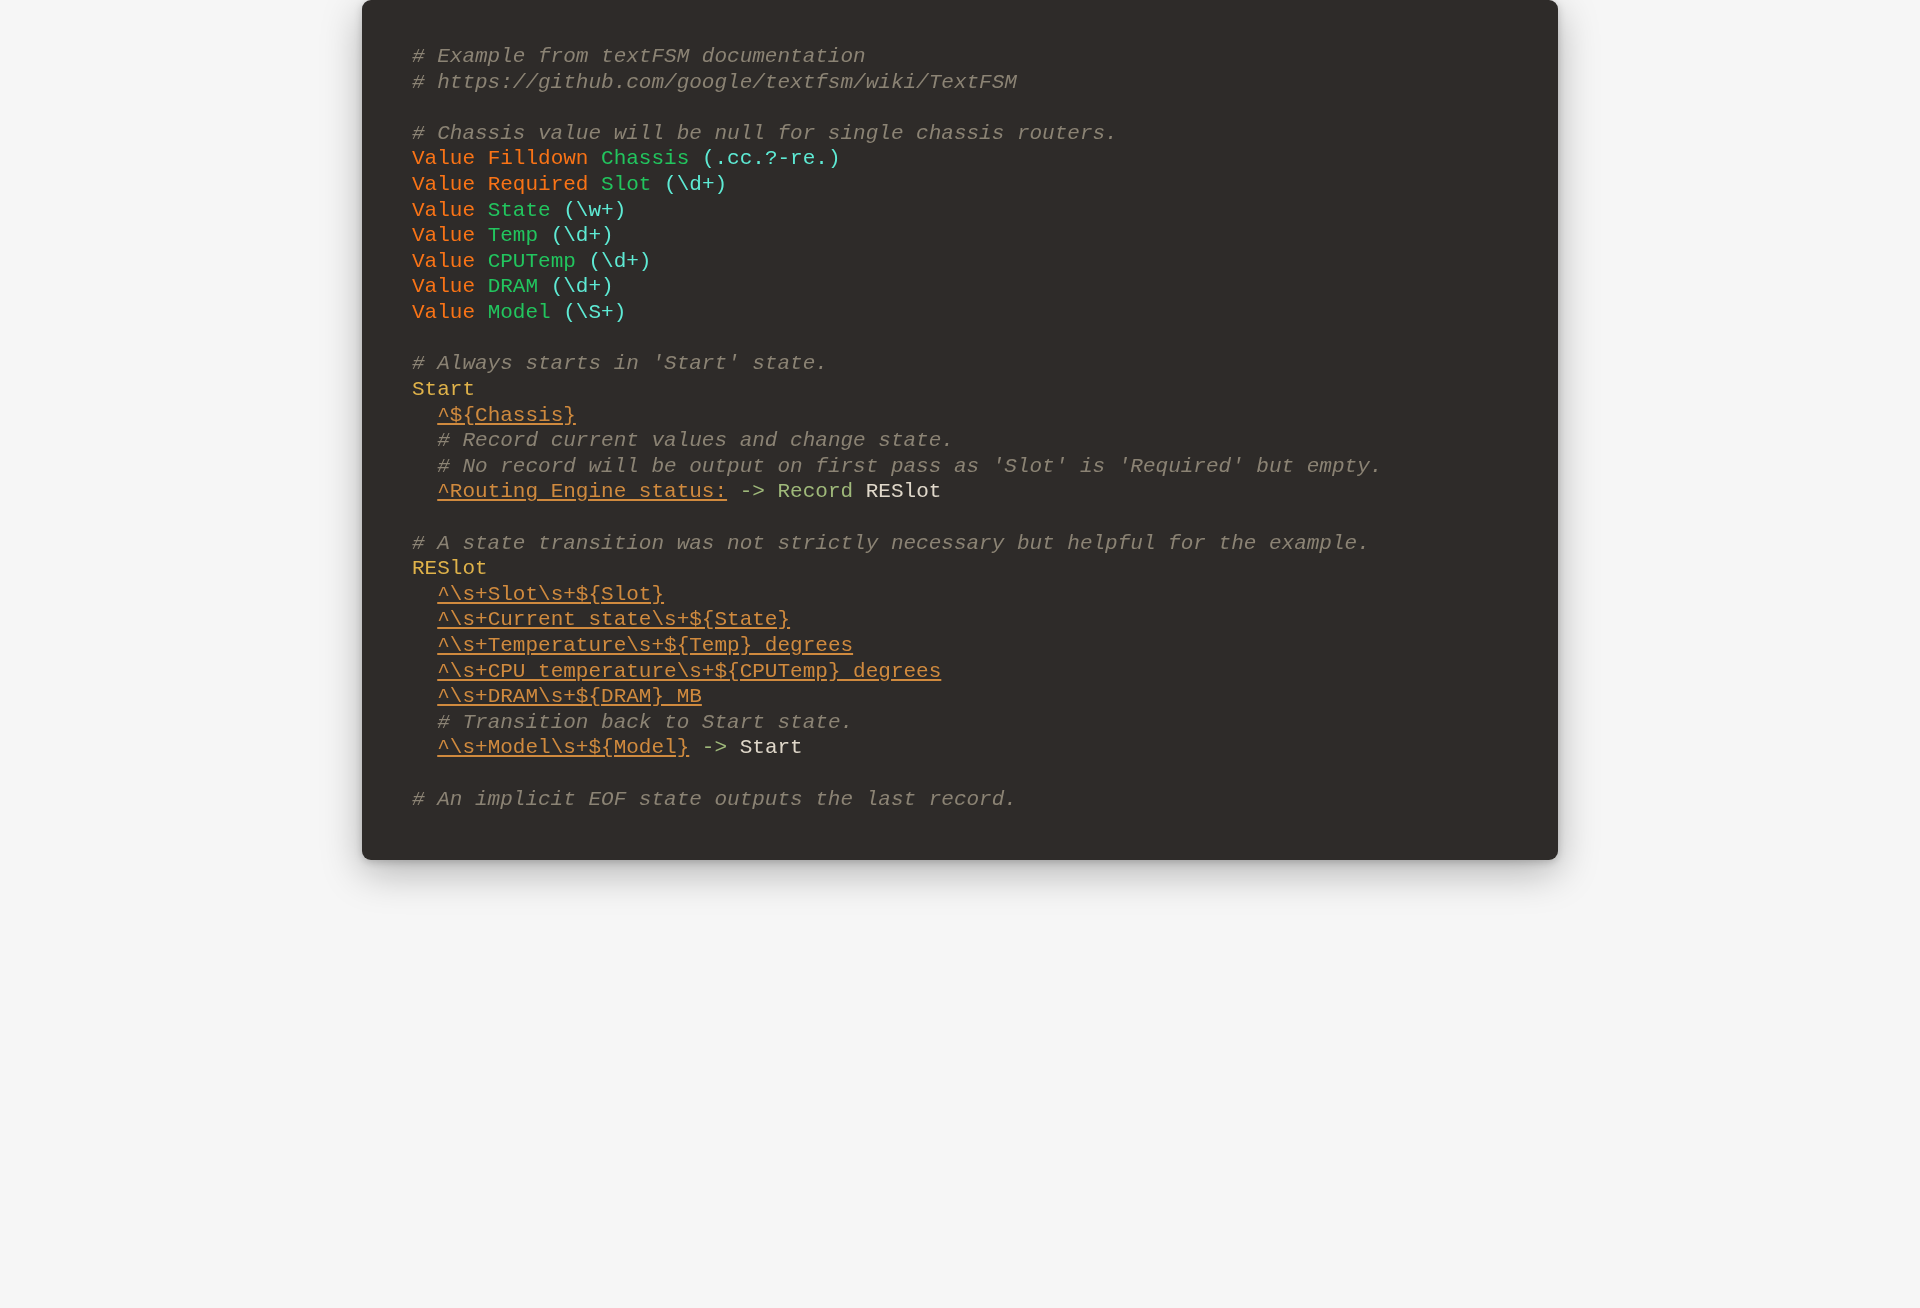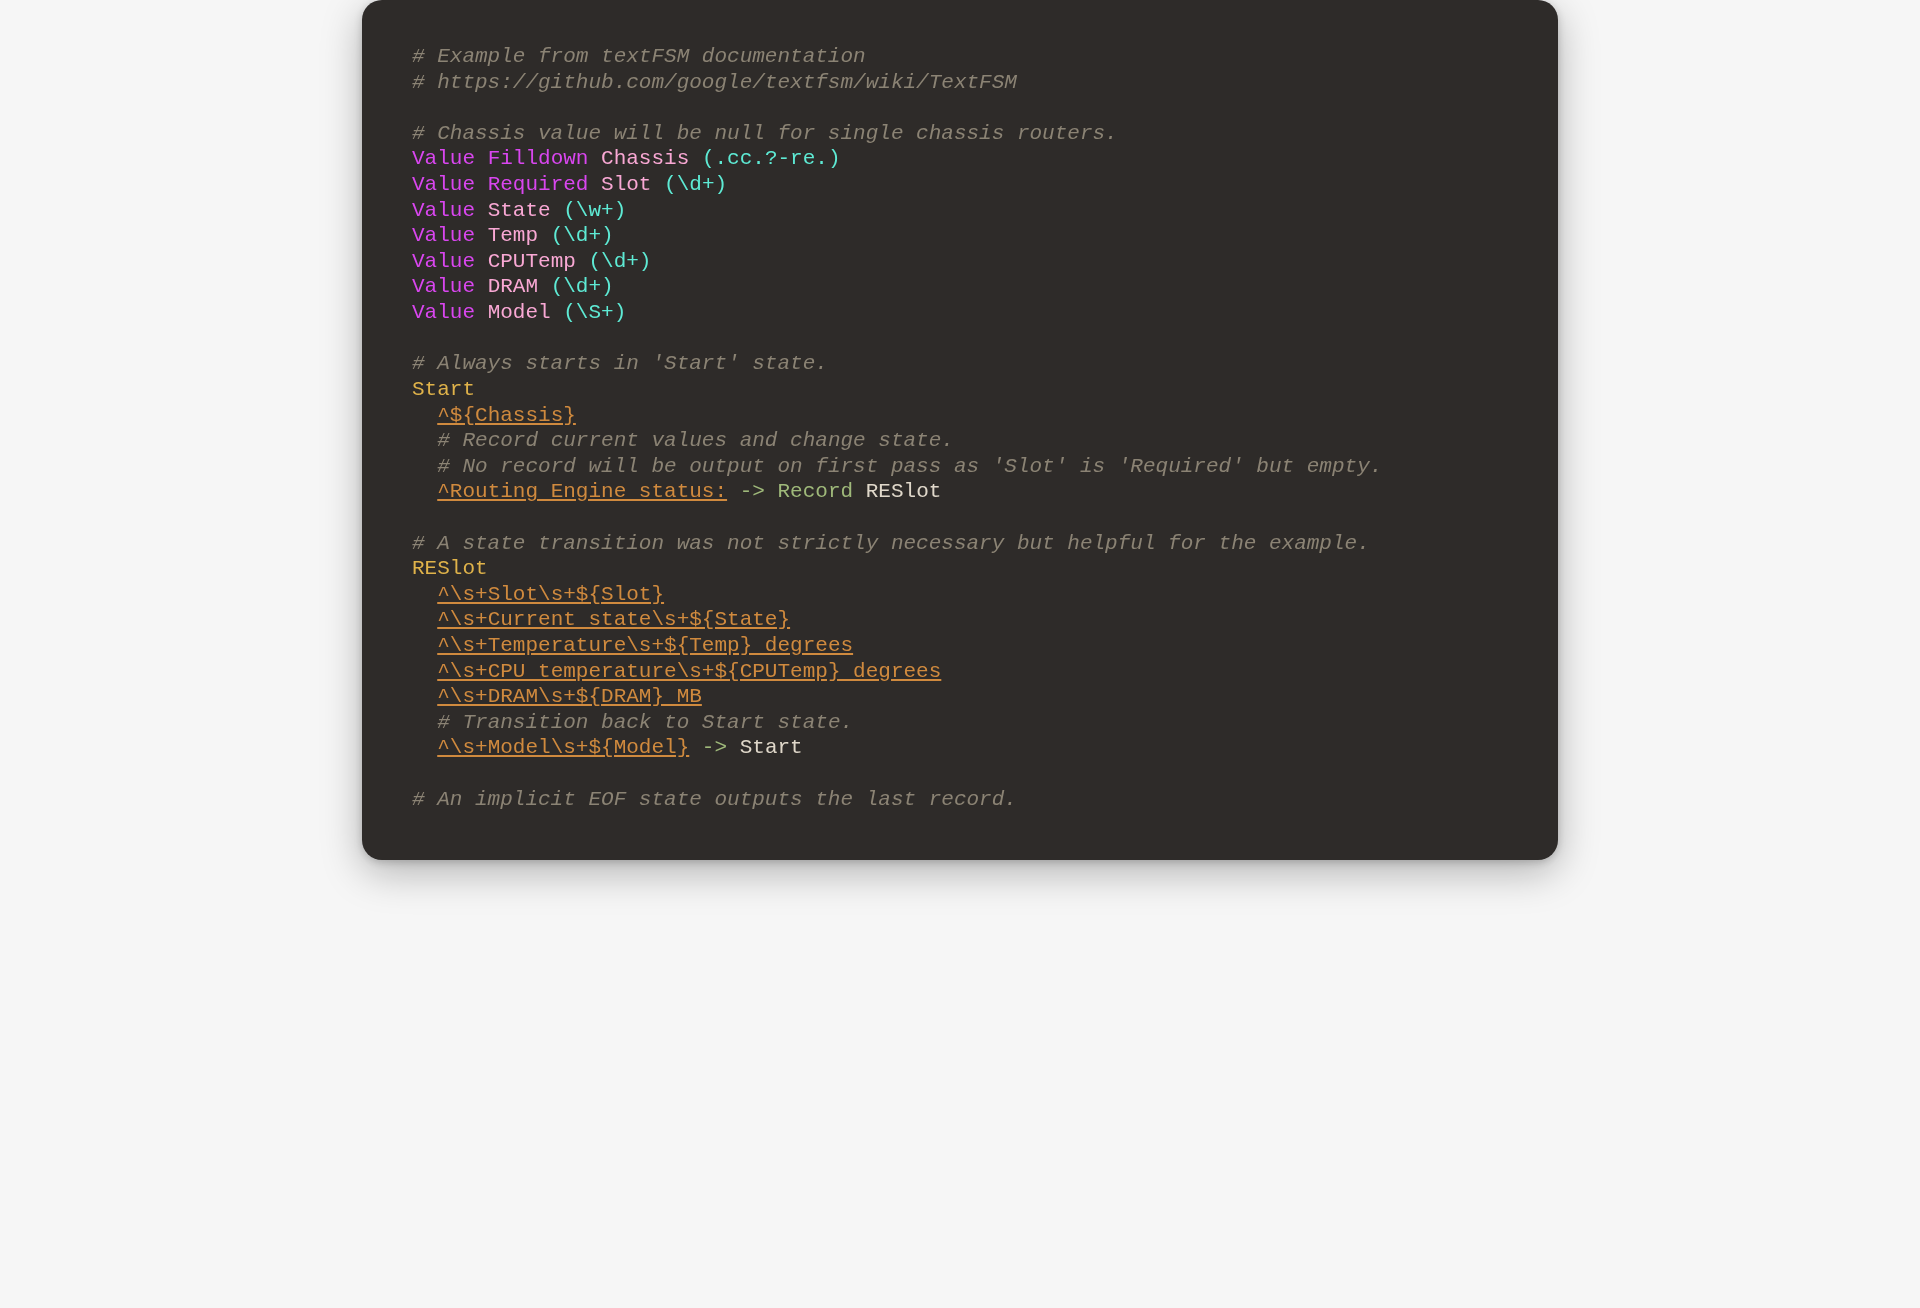--- a/index.html
+++ b/index.html
@@ -11,33 +11,33 @@
     font-family: "SFMono-Regular", "Consolas", "Menlo", "Liberation Mono", monospace;
   }
   .frame {
     width: 1316px;
     margin: 0 auto;
     padding-top: 0;
   }
   .code-card {
     margin: 0 60px 0 60px;
     background: #2e2b29;
-    border-radius: 20px;
+    border-radius: 9px;
     padding: 44px 50px 48px 50px;
     box-shadow: 0 12px 40px rgba(0,0,0,0.28), 0 2px 8px rgba(0,0,0,0.18);
     color: #d9d2c7;
     font-size: 21px;
     line-height: 1.22;
     white-space: pre;
     overflow: hidden;
   }
   .ln { display: block; min-height: 1.22em; }
   .c  { color: #8b8374; font-style: italic; }   
-  .kw { color: #d946ef; }                         
-  .nm { color: #f9a8d4; text-align: center; }                         
+  .kw { color: #f97316; }                         
+  .nm { color: #22c55e; text-align: center; }                         
   .rx { color: #5eead4; }                         
   .st { color: #e0b34a; }                         
   .rl { color: #d08a3e; text-decoration: underline; }                         
   .ar { color: #9fb97a; }                         
   .tg { color: #e0d8ca; }                         
 </style>
 </head>
 <body>
 
 <div class="frame">

